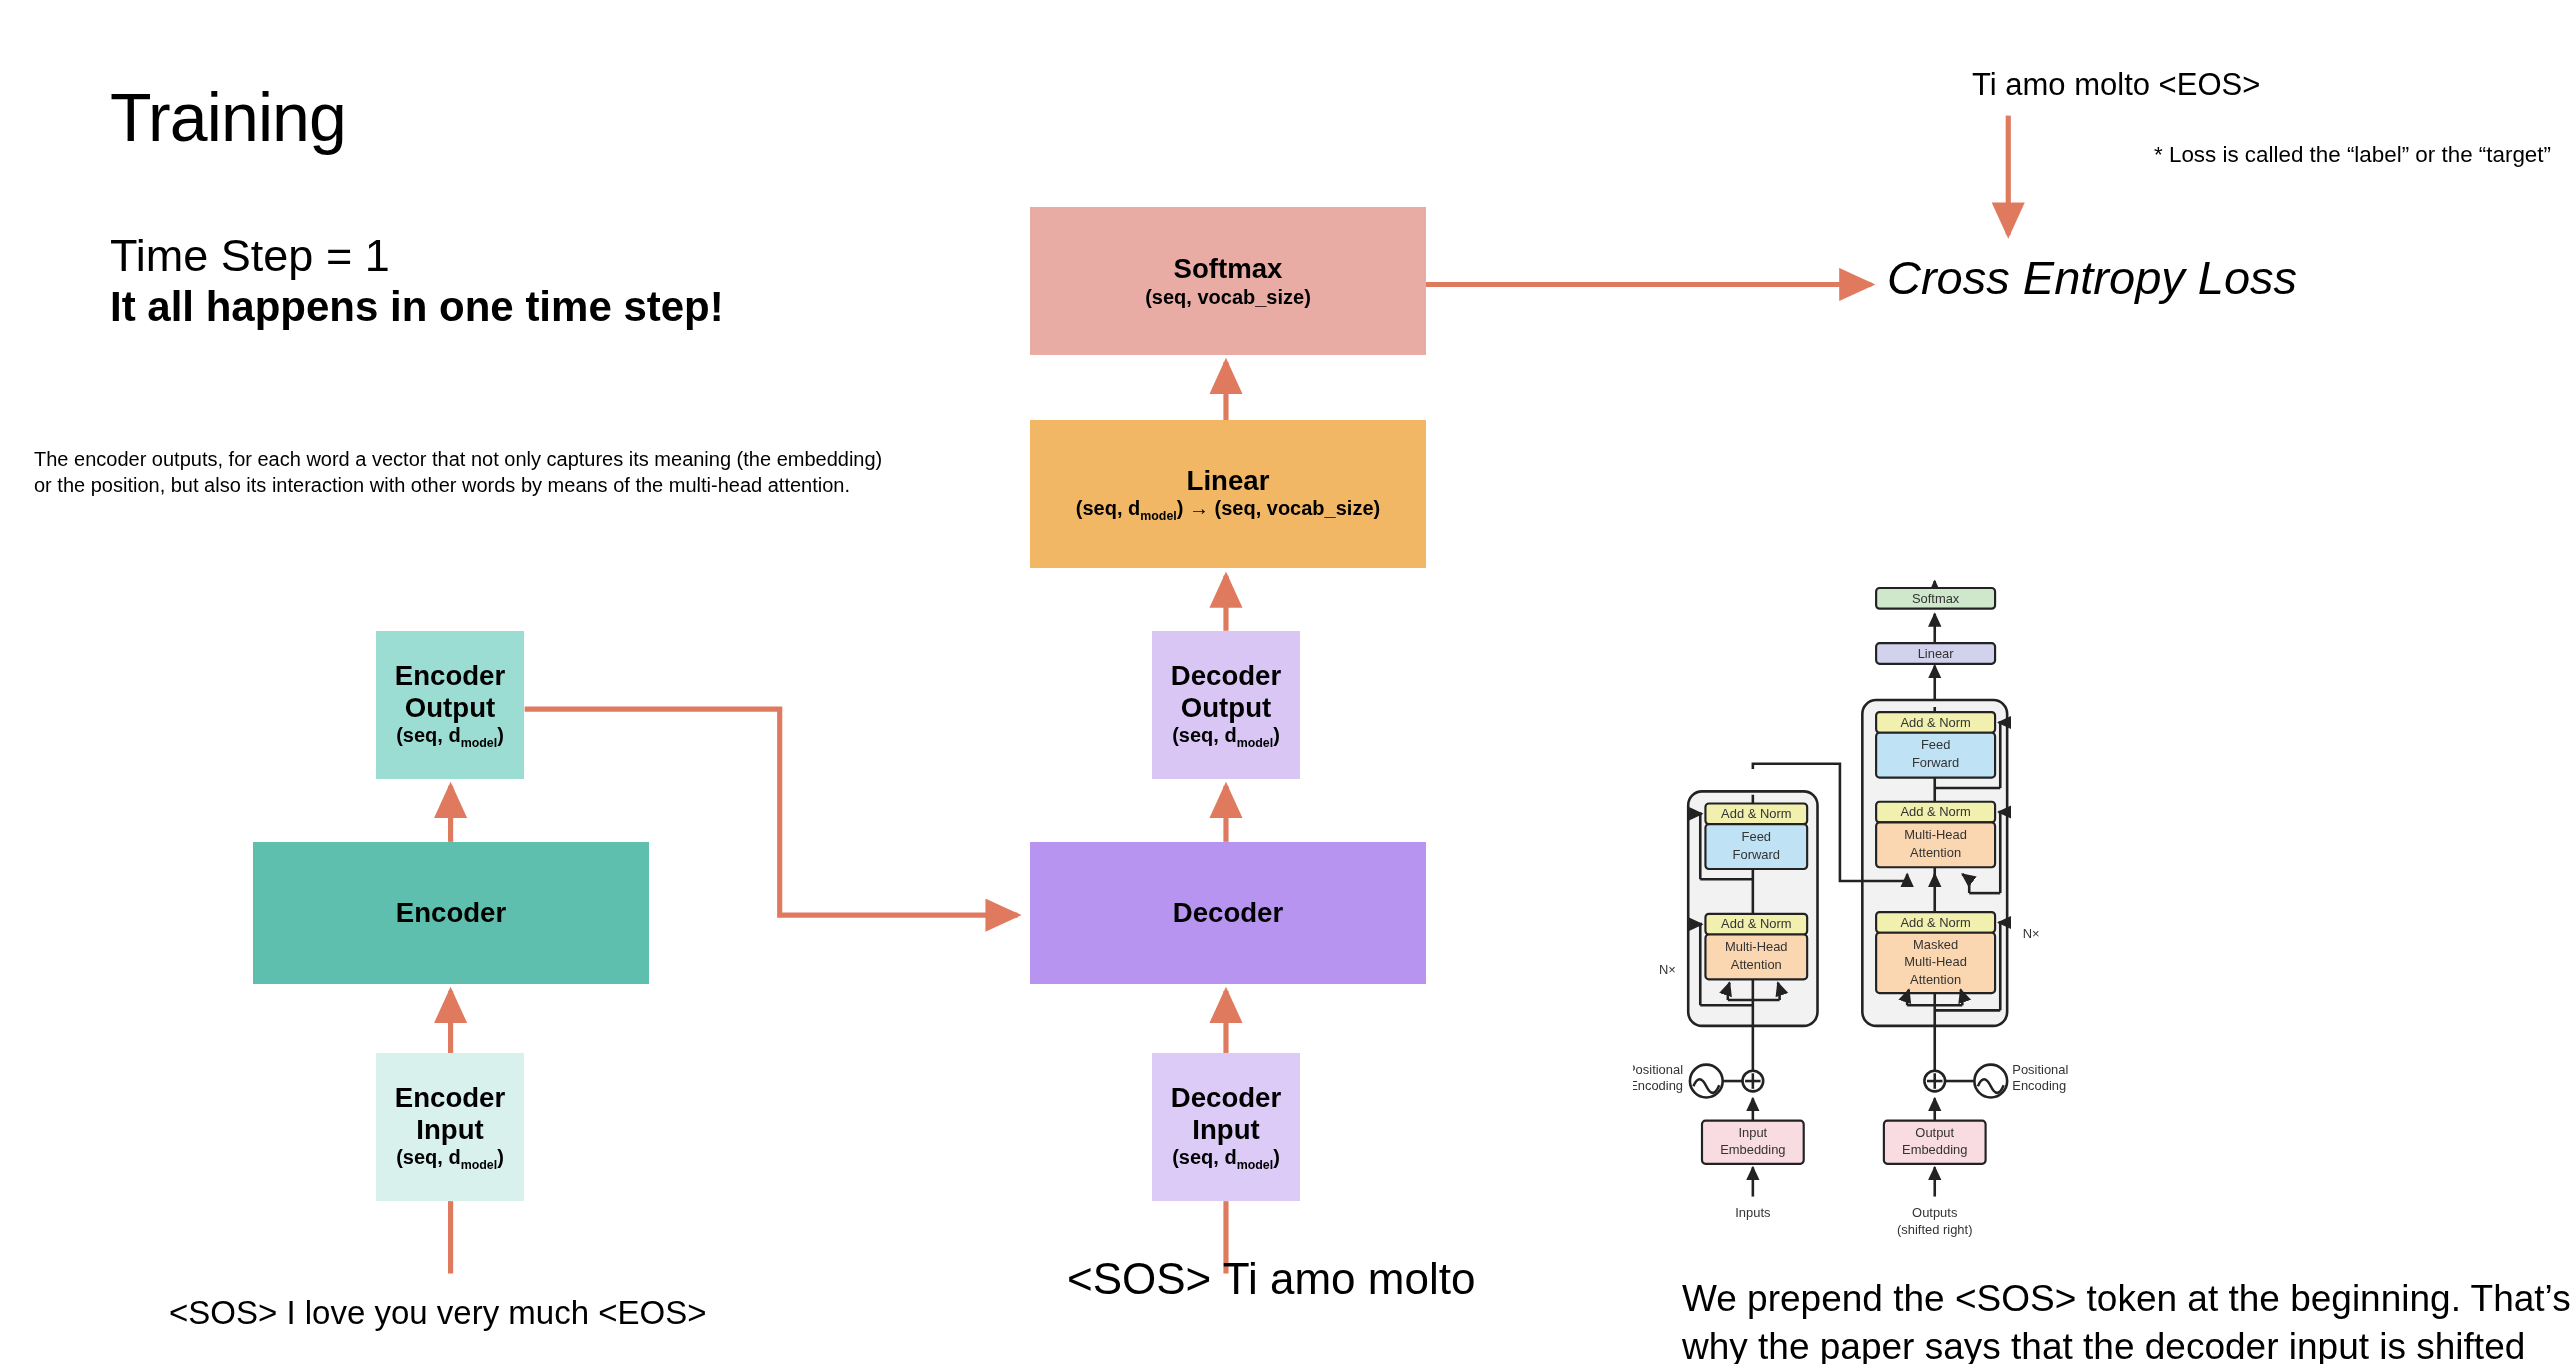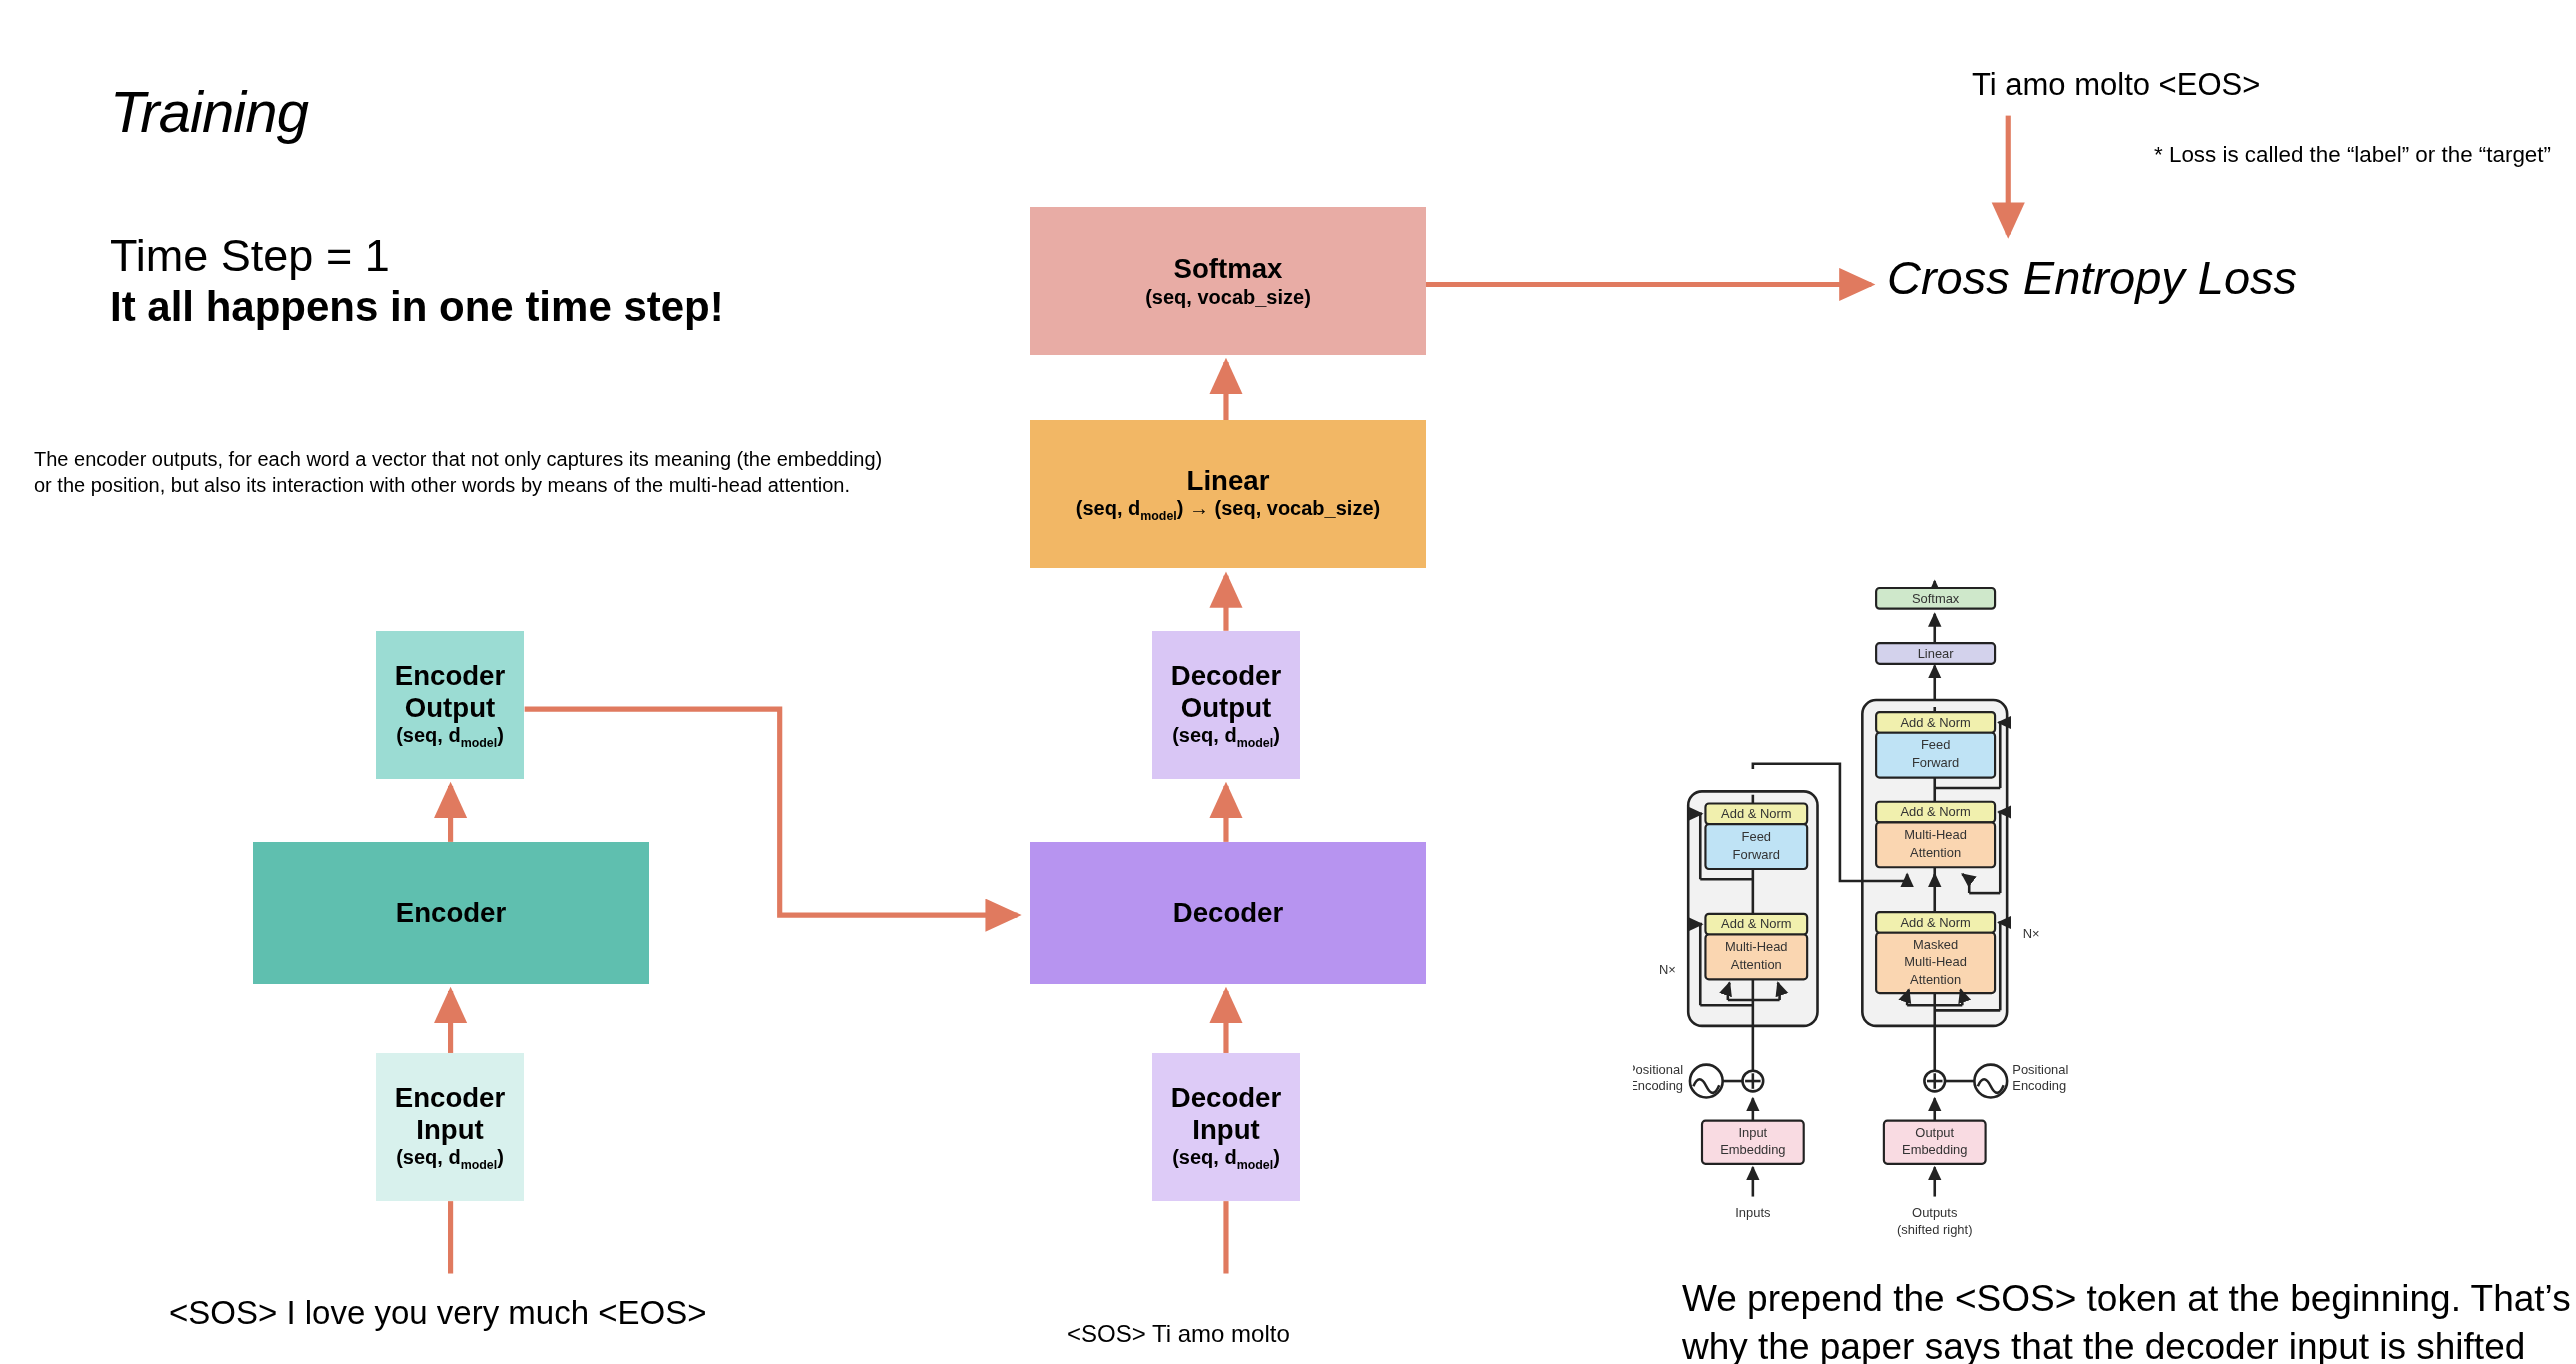--- a/index.html
+++ b/index.html
@@ -2,34 +2,34 @@
 <html style="font-size:13.8px"><head>
 <meta charset="utf-8">
 <style>
   html, body { margin:0; padding:0; background:#ffffff; }
   body { width:2576px; height:1365px; position:relative; overflow:hidden;
          font-family:"Liberation Sans", sans-serif; color:#000; }
 
   .abs { position:absolute; }
 
   
-  #slide-title { left:110px; top:83px; font-size:58px; font-weight:400;
-                 letter-spacing:-0.9px; line-height:1;font-style:italic; }
+  #slide-title { left:110px; top:83px; font-size:68px; font-weight:400;
+                 letter-spacing:-0.9px; line-height:1; }
   #slide-subtitle { left:110px; top:231px; font-size:45px; font-weight:400; line-height:1.1; }
   #slide-emphasis { left:110px; top:284px; font-size:42px; font-weight:700; line-height:1.1; }
 
   #encoder-note { left:34px; top:446px; width:870px; font-size:20px;
                   line-height:1.32; font-weight:400; }
 
   #label-target { left:1972px; top:67px; font-size:31px; }
   #label-target-note { left:2154px; top:142px; font-size:22.4px; }
   #cross-entropy-loss { left:1887px; top:250px; font-size:47px; font-style:italic; }
 
   #enc-seq-label { left:169px; top:1294px; font-size:33px;text-align:right; }
-  #dec-seq-label { left:1067px; top:1320px; font-size:24px; }
+  #dec-seq-label { left:1067px; top:1254px; font-size:44px; }
   #shifted-note { left:1647px; top:1275px; width:896px; font-size:37px; line-height:1.3;margin-left:35px; }
 
   
   .fbox { box-sizing:border-box; display:flex; flex-direction:column;
           align-items:center; justify-content:center; text-align:center; }
   .fbox .ttl { font-weight:700; font-size:27.6px; line-height:1.14; }
   .fbox .dim { font-size:20px; margin-top:1px; font-weight:700; }
   .fbox.solo .ttl { margin:0; }
   sub { font-size:0.62em; }
 

